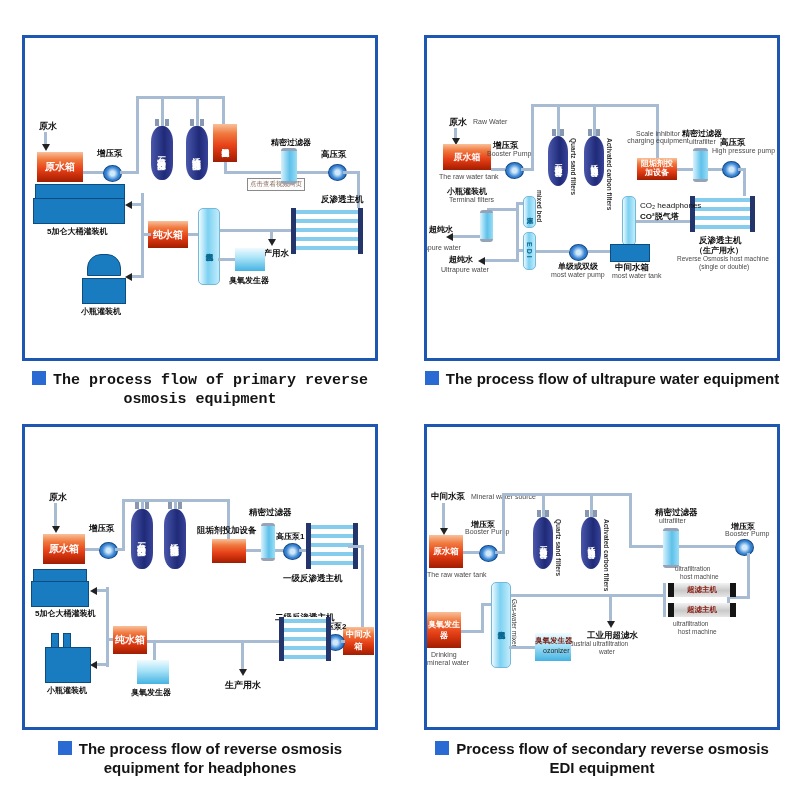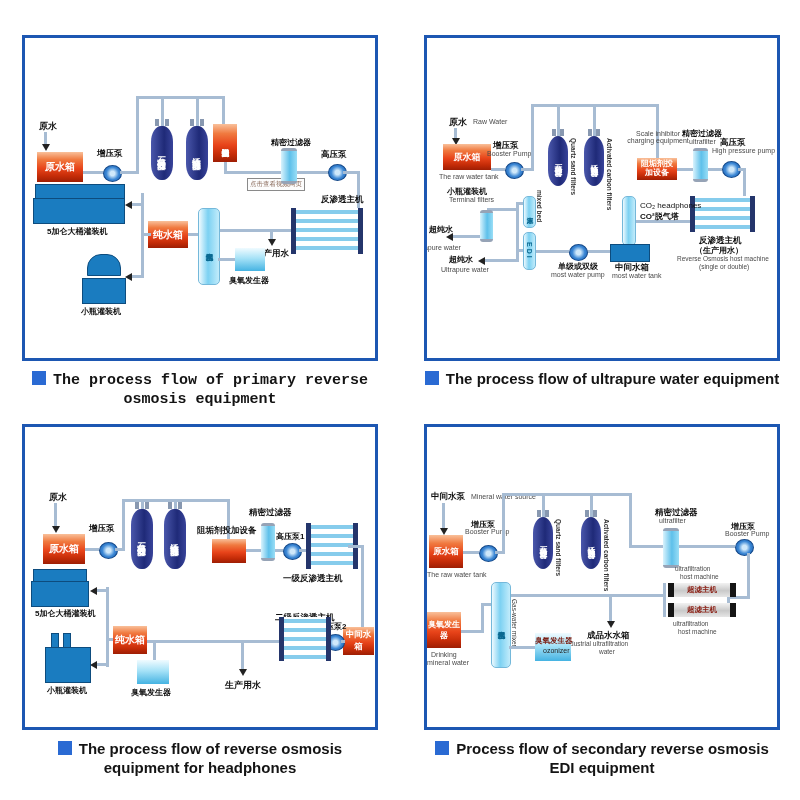--- a/index.html
+++ b/index.html
@@ -297,21 +297,21 @@
         <span>超滤主机</span>
       </div>
     <div class="ufcyl" style="left:241px;top:176px;width:56px;height:14px;">
         <span>超滤主机</span>
       </div>
     <div class="en" style="left:246px;top:193px;font-size:6.5px;">ultrafiltration</div>
     <div class="en" style="left:251px;top:201px;font-size:6.5px;">host machine</div>
     <div class="pipe ph" style="left:82px;top:167px;width:154px;"></div>
     <div class="pipe pv" style="left:182px;top:167px;height:30px;"></div>
     <div class="arrow-d" style="left:180px;top:194px;"></div>
-    <div class="lbl f85" style="left:160px;top:203px;">成品水水箱</div>
+    <div class="lbl f85" style="left:160px;top:203px;">工业用超滤水</div>
     <div class="en" style="left:138px;top:213px;font-size:6.5px;">industrial ultrafiltration</div>
     <div class="en" style="left:172px;top:221px;font-size:6.5px;">water</div>
     <div class="mixcol" style="left:64px;top:155px;width:18px;height:84px;">
         <span class="vt">气水混合器</span>
       </div>
     <div class="rot" style="left:84px;top:172px;font-weight:normal;">Gas-water mixer</div>
     <div class="tank-red" style="left:0px;top:185px;width:34px;height:36px;font-size:8px;">
         <span>臭氧发生器</span>
       </div>
     <div class="en" style="left:4px;top:224px;">Drinking</div>

